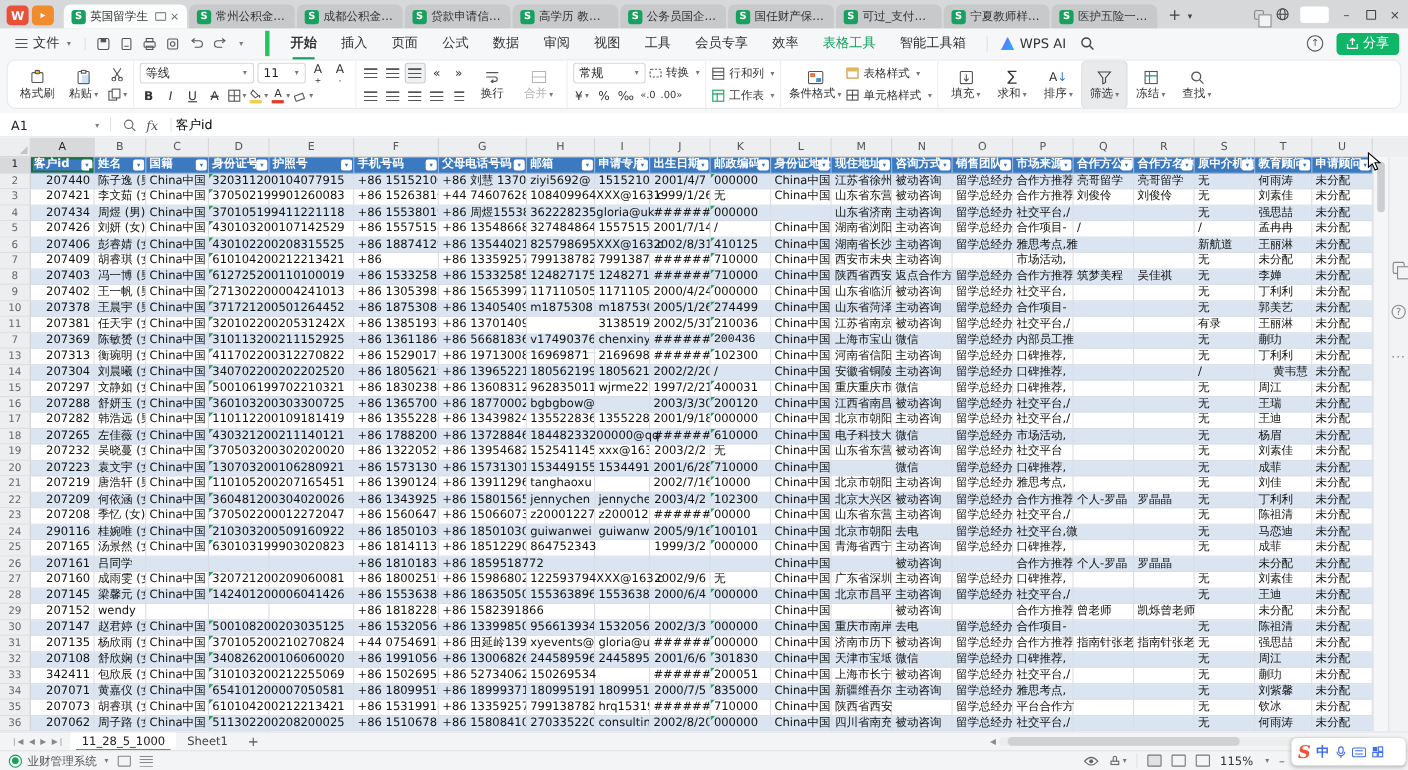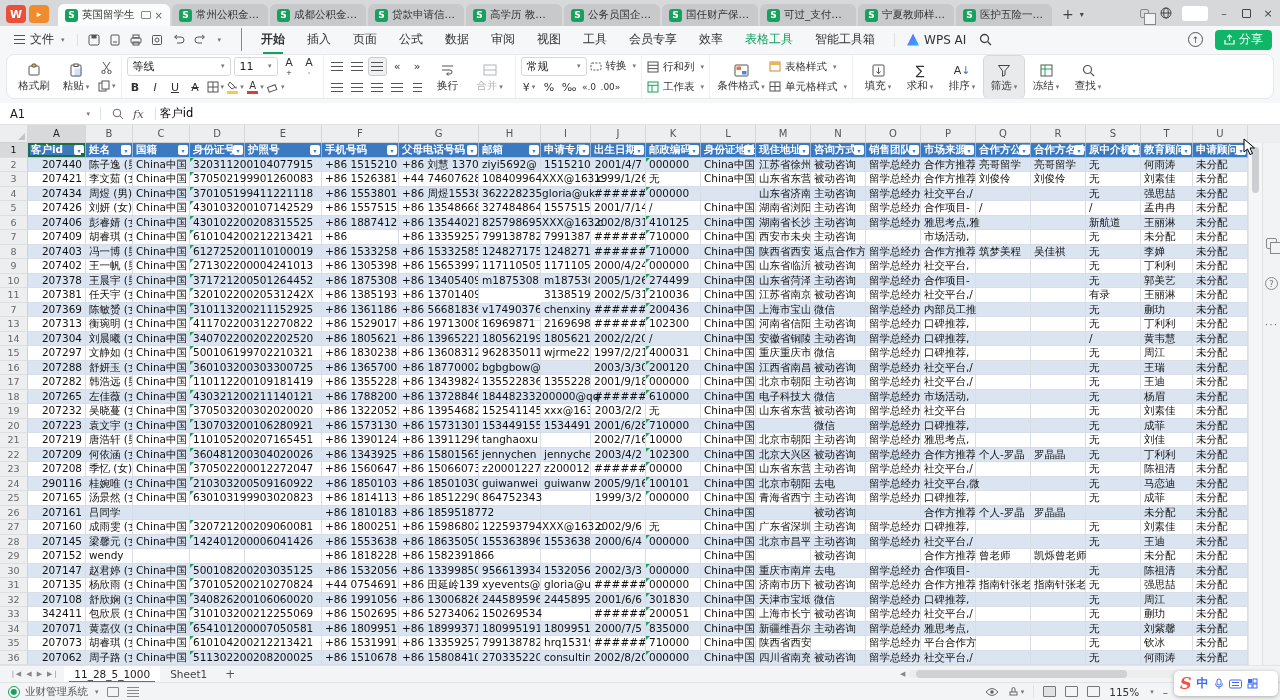--- a/index.html
+++ b/index.html
@@ -22,21 +22,21 @@
 .winctl{position:absolute;right:6px;top:0;height:26px;display:flex;align-items:center;gap:10px;color:#444}
 .wc{width:12px;height:12px;display:flex;align-items:center;justify-content:center;font-size:11px}
 .pill{width:26px;height:15px;background:#fff;border-radius:3px}
 .restore{width:9px;height:9px;border:1px solid #444;border-radius:1px}
 
 .menubar{height:27px;display:flex;align-items:center;background:#f6f7f8;color:#333;padding:0 8px;position:relative}
 .filebtn{display:flex;gap:5px;align-items:center;padding:0 6px;font-size:12px}
 .ham{display:inline-block;width:11px;height:9px;background:repeating-linear-gradient(to bottom,#555 0,#555 1px,transparent 1px,transparent 4px)}
 .qbar{display:flex;align-items:center;gap:9px;padding:0 10px;border-left:1px solid #e0e1e3;margin-left:6px}
 .qi{color:#555}
-.menu-items{display:flex;align-items:center;margin-left:10px;border-left:1px solid #22c55e;padding-left:8px}
+.menu-items{display:flex;align-items:center;margin-left:10px;border-left:4px solid #22c55e;padding-left:8px}
 .mitem{padding:3px 11px;white-space:nowrap;position:relative;font-size:12px;color:#333}
 .mitem.active{font-weight:bold}
 .mitem.active::after{content:"";position:absolute;left:13px;right:13px;bottom:-3px;height:2px;background:#12a15e}
 .mitem.accent{color:#12a15e}
 .aiwrap{display:flex;align-items:center;gap:5px;margin-left:8px;border-left:1px solid #e0e1e3;padding-left:12px}
 .ailogo{width:12px;height:12px;background:linear-gradient(135deg,#7b5cff,#19b9ff);clip-path:polygon(50% 0,100% 100%,0 100%)}
 .mright{position:absolute;right:8px;display:flex;align-items:center;gap:12px}
 .upicon{width:15px;height:15px;border:1px solid #555;border-radius:50%;display:flex;align-items:center;justify-content:center;font-size:9px;color:#555}
 .sharebtn{background:#10b668;color:#fff;border-radius:4px;height:20px;padding:0 9px;display:flex;align-items:center;gap:4px;font-size:12px}
 
@@ -868,21 +868,21 @@
         <div class="cell num" style="width: 58px;">207369</div>
         <div class="cell" style="width: 47px;">陈敏赟 (女)</div>
         <div class="cell" style="width: 57px;">China中国</div>
         <div class="cell tri ovf" style="width: 55px;">310113200211152925</div>
         <div class="cell" style="width: 77px;"></div>
         <div class="cell" style="width: 77px;">+86 13611860</div>
         <div class="cell" style="width: 80px;">+86 56681836</div>
         <div class="cell" style="width: 62px;">v17490376</div>
         <div class="cell" style="width: 50px;">chenxinyur</div>
         <div class="cell num" style="width: 55px;">########</div>
-        <div class="cell tri" style="width: 55px;">200436</div>
+        <div class="cell tri" style="width: 55px; font-family: Liberation Mono, monospace;">200436</div>
         <div class="cell" style="width: 55px;">China中国</div>
         <div class="cell" style="width: 55px;">上海市宝山</div>
         <div class="cell" style="width: 55px;">微信</div>
         <div class="cell" style="width: 55px;">留学总经办</div>
         <div class="cell ovf" style="width: 55px;">内部员工推</div>
         <div class="cell" style="width: 55px;"></div>
         <div class="cell" style="width: 55px;"></div>
         <div class="cell" style="width: 55px;">无</div>
         <div class="cell" style="width: 52px;">蒯玏</div>
         <div class="cell" style="width: 55px;">未分配</div>
@@ -925,21 +925,21 @@
         <div class="cell num" style="width: 55px;">2002/2/20</div>
         <div class="cell" style="width: 55px;">/</div>
         <div class="cell" style="width: 55px;">China中国</div>
         <div class="cell" style="width: 55px;">安徽省铜陵</div>
         <div class="cell" style="width: 55px;">主动咨询</div>
         <div class="cell" style="width: 55px;">留学总经办</div>
         <div class="cell ovf" style="width: 55px;">口碑推荐,</div>
         <div class="cell" style="width: 55px;"></div>
         <div class="cell" style="width: 55px;"></div>
         <div class="cell" style="width: 55px;">/</div>
-        <div class="cell" style="width: 52px;">黄韦慧</div>
+        <div class="cell" style="width: 52px; text-align: right;">黄韦慧</div>
         <div class="cell" style="width: 55px;">未分配</div>
       </div>
       <div class="row">
         <div class="gut">15</div>
         <div class="cell num" style="width: 58px;">207297</div>
         <div class="cell" style="width: 47px;">文静如 (女)</div>
         <div class="cell" style="width: 57px;">China中国</div>
         <div class="cell tri ovf" style="width: 55px;">500106199702210321</div>
         <div class="cell" style="width: 77px;"></div>
         <div class="cell" style="width: 77px;">+86 18302388</div>

